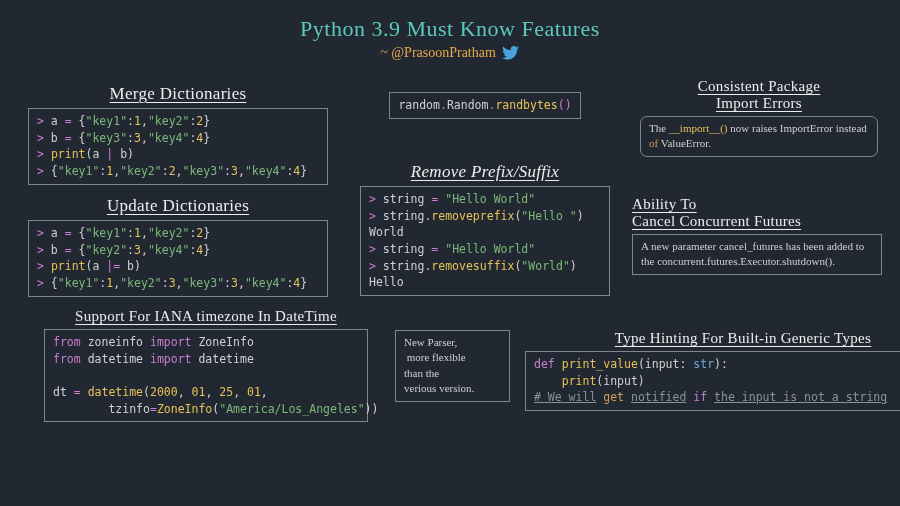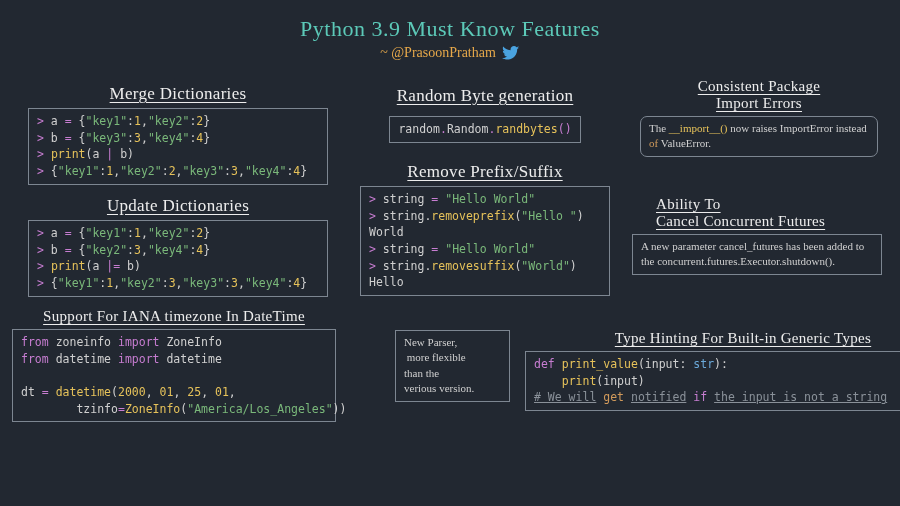--- a/index.html
+++ b/index.html
@@ -61,57 +61,56 @@
 </div>
 
 <div class="block" style="left:28px; top:196px; width:300px;">
   <div class="section-title" style="text-align:center;">Update Dictionaries</div>
   <div class="box"><span class="p">&gt;</span> a <span class="p">=</span> {<span class="g">"key1"</span>:<span class="y">1</span>,<span class="g">"key2"</span>:<span class="y">2</span>}
 <span class="p">&gt;</span> b <span class="p">=</span> {<span class="g">"key2"</span>:<span class="y">3</span>,<span class="g">"key4"</span>:<span class="y">4</span>}
 <span class="p">&gt;</span> <span class="y">print</span>(a <span class="p">|=</span> b)
 <span class="p">&gt;</span> {<span class="g">"key1"</span>:<span class="y">1</span>,<span class="g">"key2"</span>:<span class="y">3</span>,<span class="g">"key3"</span>:<span class="y">3</span>,<span class="g">"key4"</span>:<span class="y">4</span>}</div>
 </div>
 
-<div class="block" style="left:12px; top:308px; width:324px;">
+<div class="block" style="left:44px; top:308px; width:324px;">
   <div class="section-title sm" style="text-align:center;">Support For IANA timezone In DateTime</div>
   <div class="box"><span class="p">from</span> zoneinfo <span class="p">import</span> ZoneInfo
 <span class="p">from</span> datetime <span class="p">import</span> datetime
 
 dt <span class="p">=</span> <span class="y">datetime</span>(<span class="y">2000</span>, <span class="y">01</span>, <span class="y">25</span>, <span class="y">01</span>,
         tzinfo<span class="p">=</span><span class="y">ZoneInfo</span>(<span class="g">"America/Los_Angeles"</span>))</div>
 </div>
 
 <div class="block" style="left:360px; top:86px; width:250px; text-align:center;">
-  <div class="section-title">Random Byte generation</div>
   <div class="box" style="display:inline-block; margin-top:6px;">random<span class="p">.</span>Random<span class="p">.</span><span class="y">randbytes</span><span class="p">()</span></div>
 </div>
 
 <div class="block" style="left:360px; top:162px; width:250px;">
-  <div class="section-title" style="text-align:center;">Remove Prefix/Suffix</div>
+  <div class="section-title" style="text-align:center;font-style:italic;">Remove Prefix/Suffix</div>
   <div class="box"><span class="p">&gt;</span> string <span class="p">=</span> <span class="g">"Hello World"</span>
 <span class="p">&gt;</span> string.<span class="y">removeprefix</span>(<span class="g">"Hello "</span>)
 World
 <span class="p">&gt;</span> string <span class="p">=</span> <span class="g">"Hello World"</span>
 <span class="p">&gt;</span> string.<span class="y">removesuffix</span>(<span class="g">"World"</span>)
 Hello</div>
 </div>
 
 <div class="block box mini" style="left:395px; top:330px; width:115px; white-space:pre-wrap; font-family:'Comic Sans MS',cursive;">New Parser,
  more flexible
 than the
 verious version.</div>
 
 <div class="block" style="left:640px; top:78px; width:238px;">
   <div class="section-title sm" style="text-align:center; white-space:pre-line;">Consistent Package
 Import Errors</div>
   <div class="box mini" style="white-space:normal; font-family:'Comic Sans MS',cursive;border-radius:7px;">The <span class="y">__import__()</span> now raises ImportError instead <span class="o">of</span> ValueError.</div>
 </div>
 
 <div class="block" style="left:632px; top:196px; width:250px;">
-  <div class="section-title sm" style="white-space:pre-line;margin-left:24px;">Ability To
+  <div class="section-title sm" style="white-space:pre-line;">Ability To
 Cancel Concurrent Futures</div>
   <div class="box mini" style="white-space:normal; font-family:'Comic Sans MS',cursive;">A new parameter cancel_futures has been added to the concurrent.futures.Executor.shutdown().</div>
 </div>
 
 <div class="block" style="left:525px; top:330px; width:436px;">
   <div class="section-title sm" style="text-align:center;">Type Hinting For Built-in Generic Types</div>
   <div class="box"><span class="p">def</span> <span class="y">print_value</span>(input: <span class="b">str</span>):
     <span class="y">print</span>(input)
 <span class="gr"># We will</span> <span class="o">get</span> <span class="gr">notified</span> <span class="p">if</span> <span class="gr">the input is not a string</span></div>
 </div>

